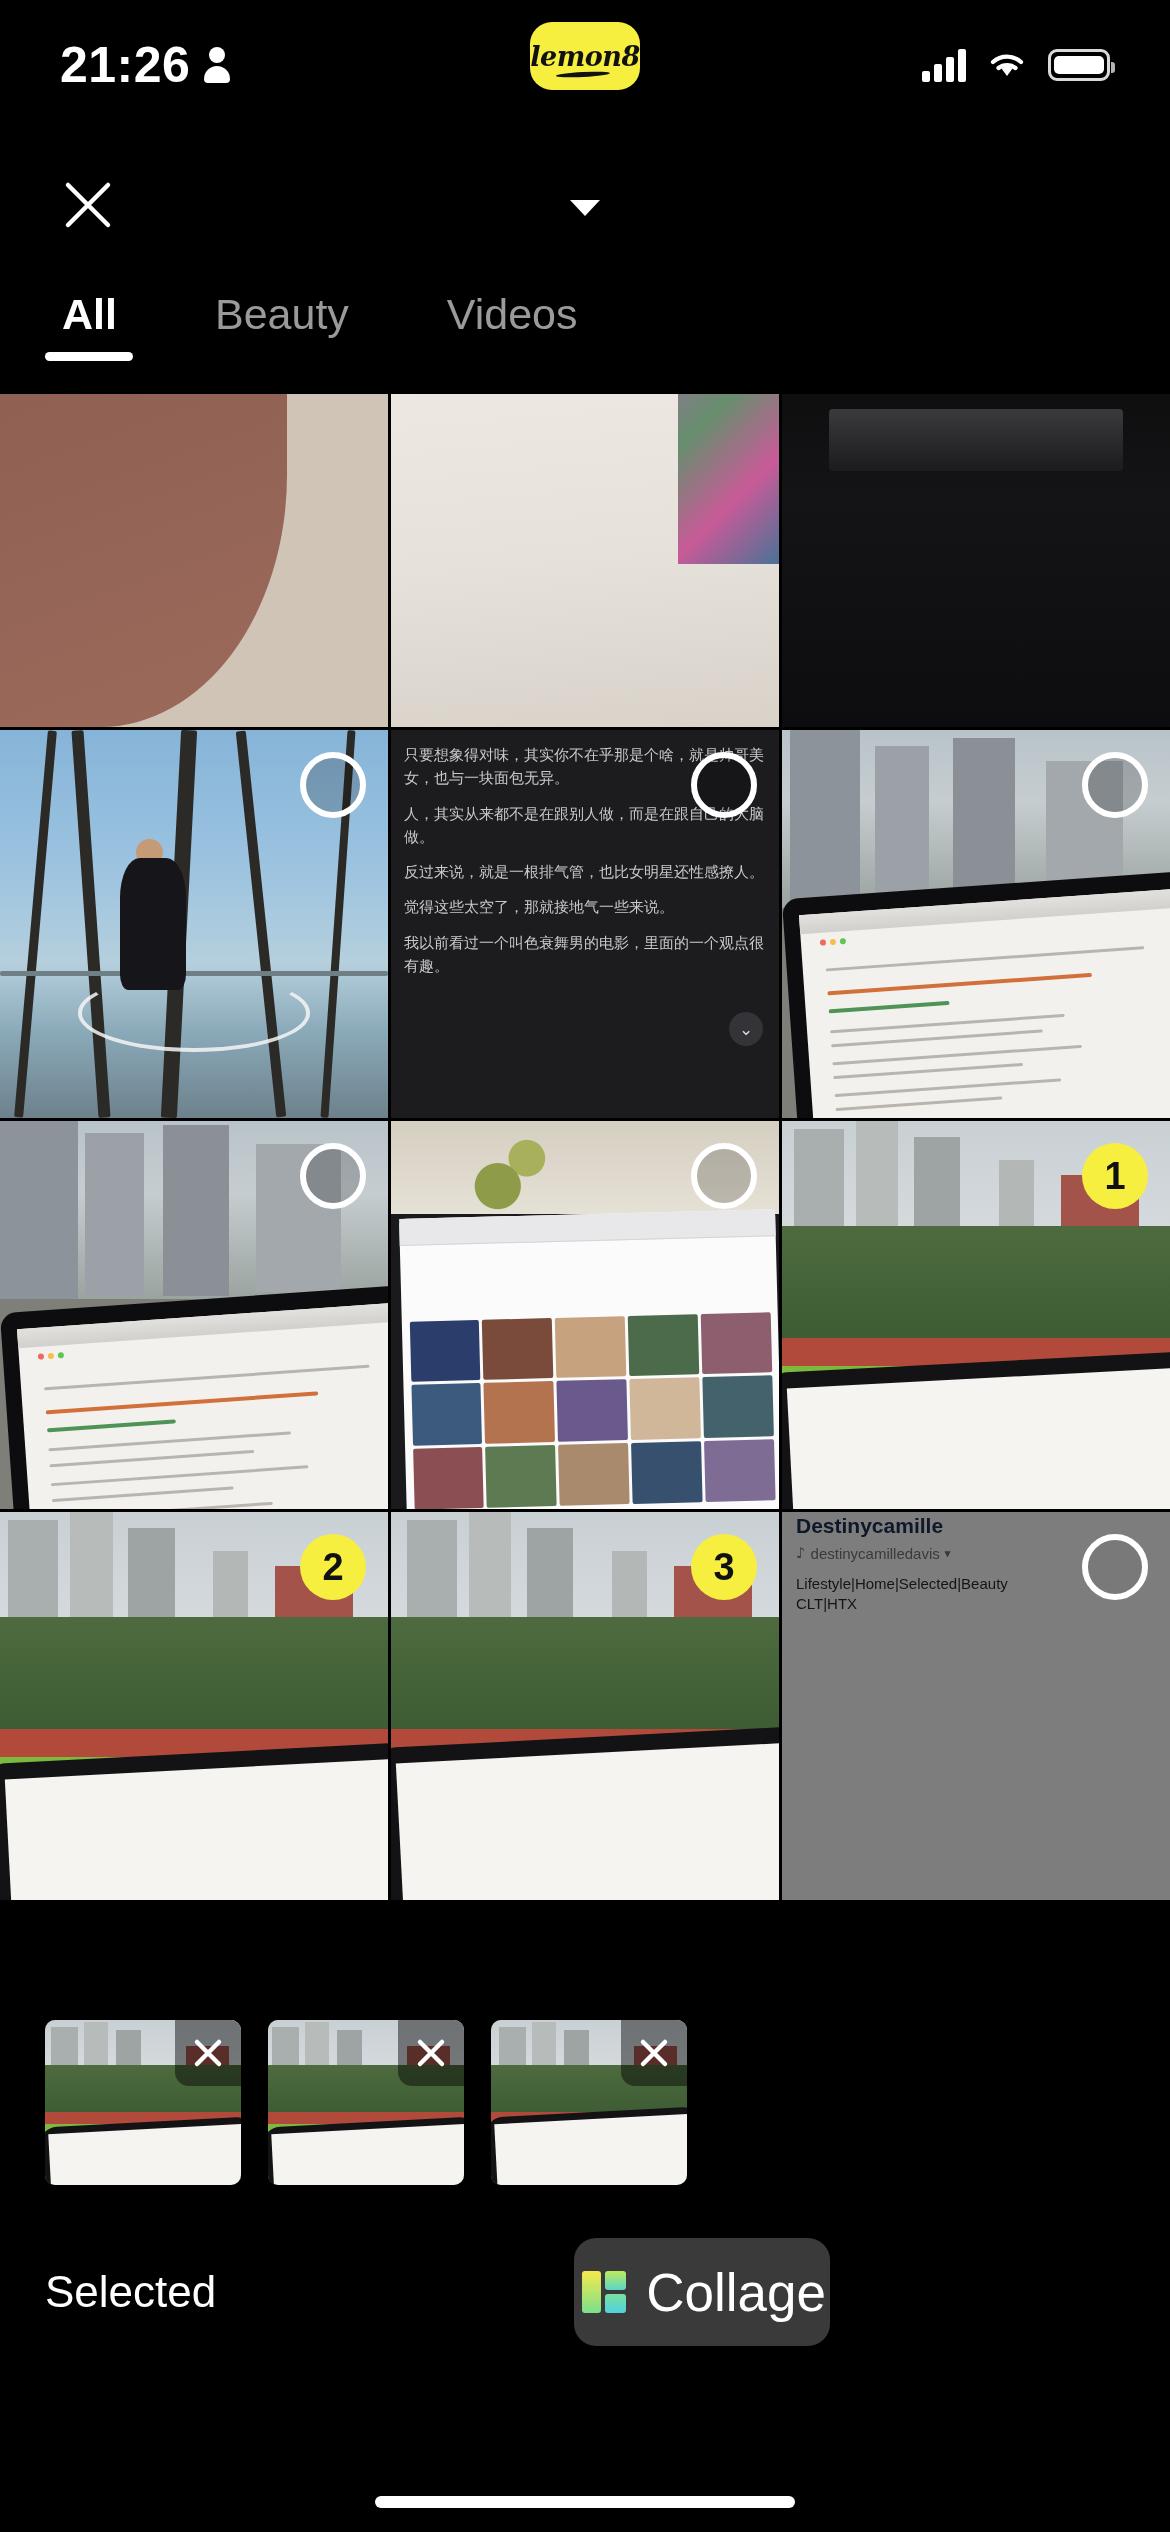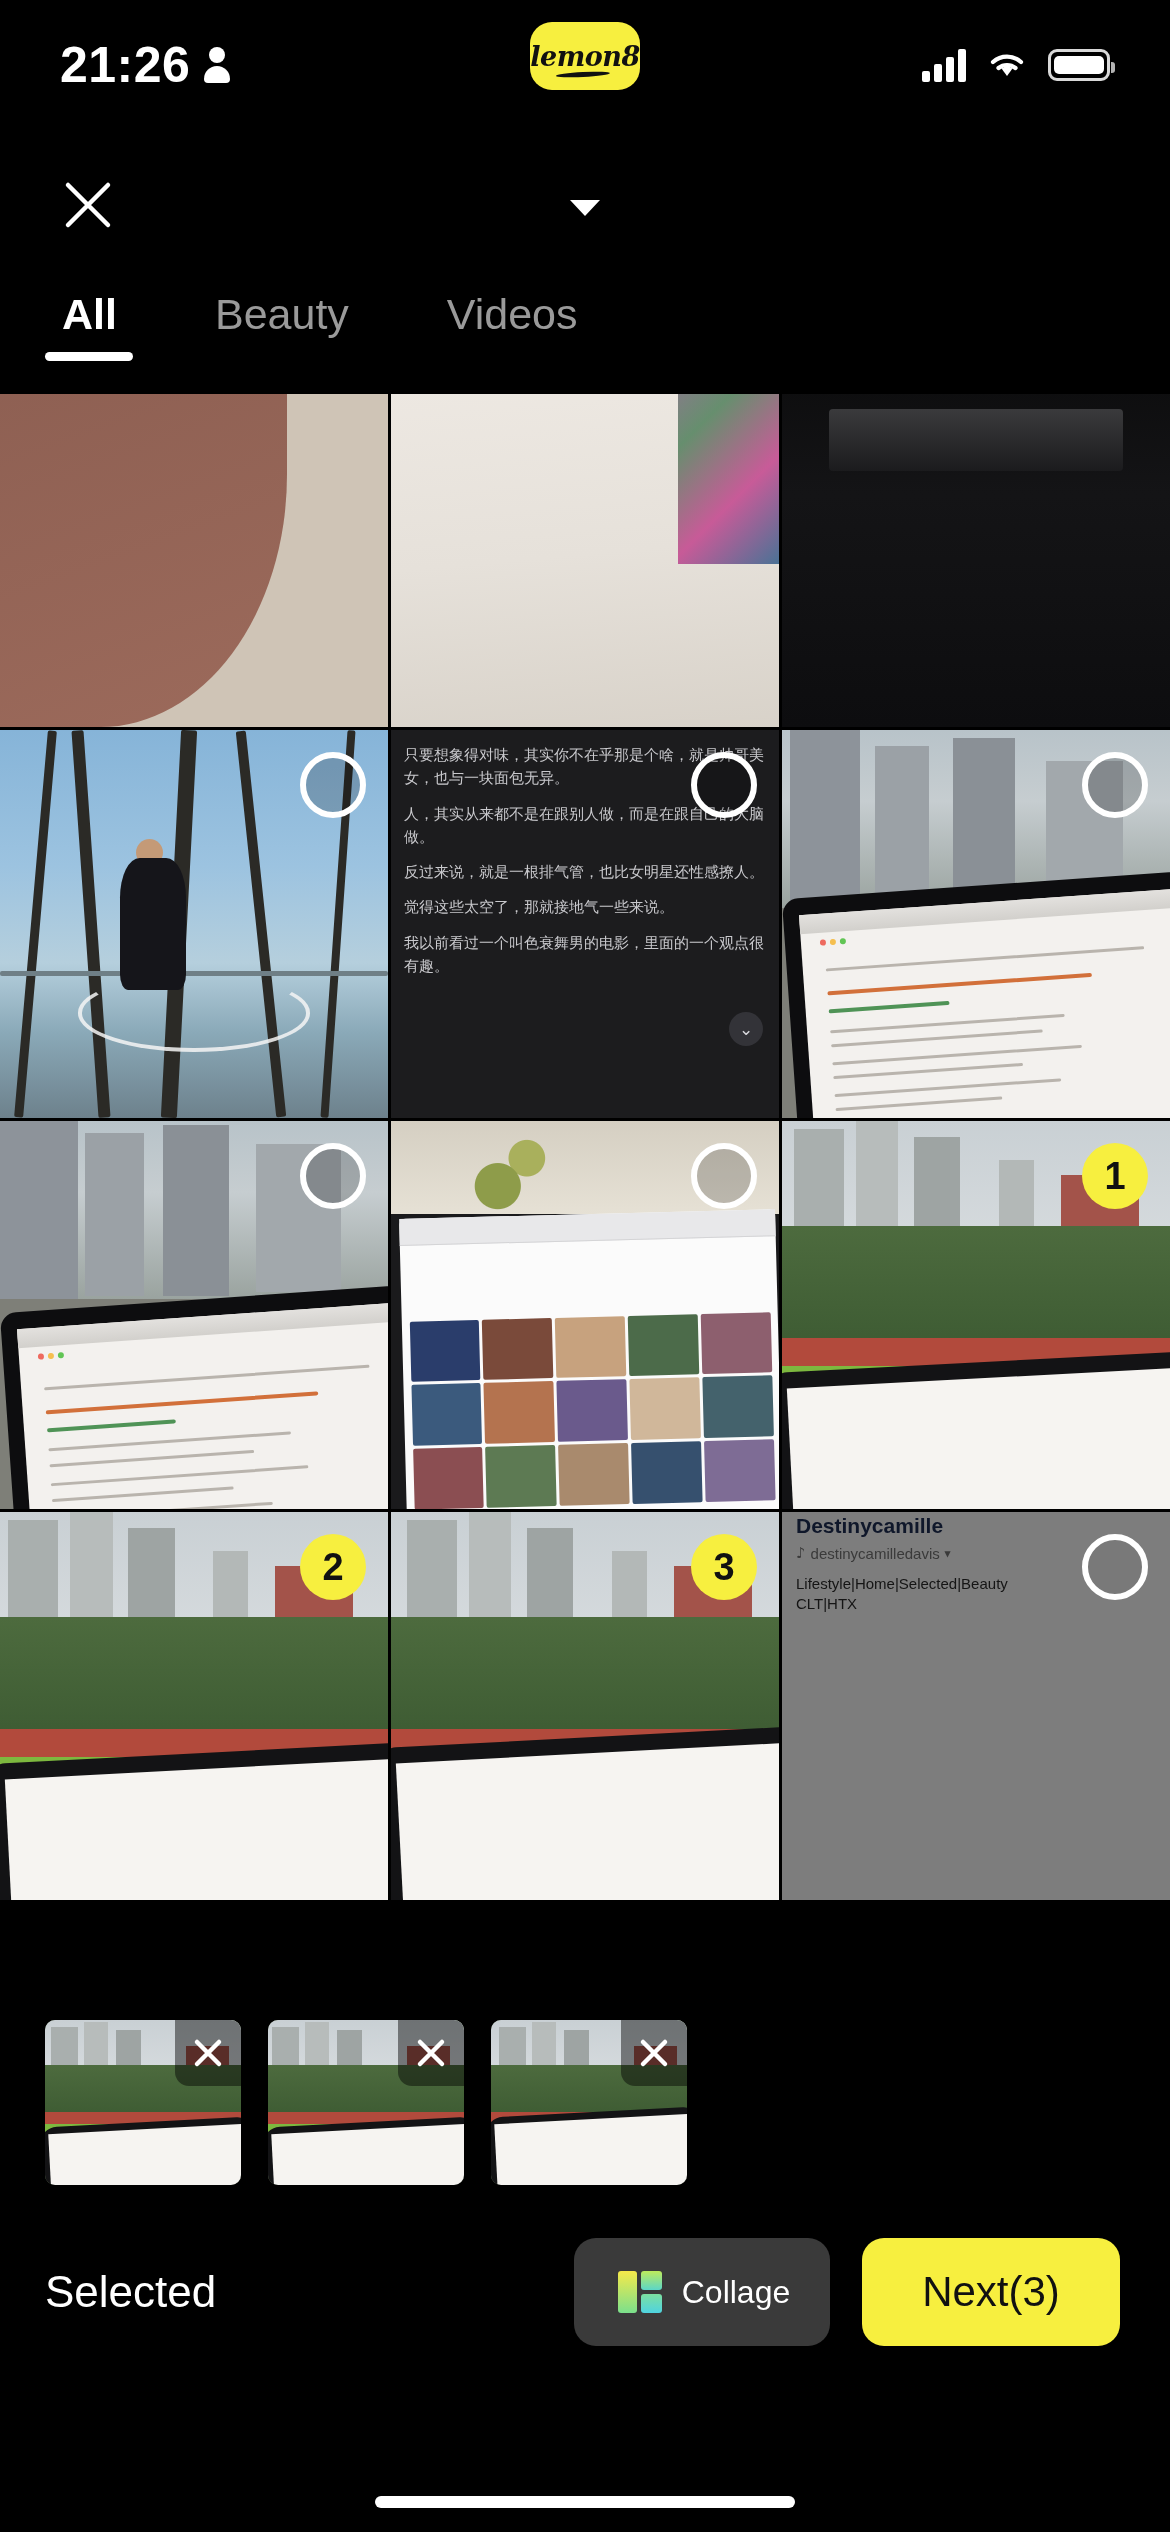--- a/index.html
+++ b/index.html
@@ -206,21 +206,21 @@
   .bottombar{
     position:absolute; left:0; bottom:0; width:1170px; height:337px; background:#000; z-index:30;
   }
   .bb-row{ position:absolute; left:0; top:38px; width:1170px; height:118px; display:flex; align-items:center; }
   .selected-label{ position:absolute; left:45px; color:#fff; font-size:44px; font-weight:400; }
   .collage-btn{
     position:absolute; left:574px; width:256px; height:108px; background:#3a3a3a; border-radius:22px;
     display:flex; align-items:center; justify-content:center; gap:16px; cursor:pointer;
   }
   .collage-ico{ width:52px; height:52px; display:block; }
-  .collage-label{ color:#fff; font-size:32px; }
+  .collage-label{ color:#fff; font-size:53px; }
   .next-btn{
     position:absolute; left:862px; width:258px; height:108px; background:#F7EF3F; border-radius:22px;
     display:flex; align-items:center; justify-content:center; color:#111; font-size:42px; cursor:pointer;
   }
   .home-ind{
     position:absolute; left:50%; transform:translateX(-50%); bottom:24px;
     width:420px; height:12px; background:#fff; border-radius:6px;
   }
 </style>
 </head>
@@ -588,19 +588,18 @@
                 <stop offset="100%" stop-color="#4FD3E0"></stop>
             </linearGradient>
           </defs>
           <rect x="4" y="5" width="19" height="42" rx="3" fill="url(#cg1)"></rect>
           <rect x="27" y="5" width="21" height="19" rx="3" fill="url(#cg2)"></rect>
           <rect x="27" y="28" width="21" height="19" rx="3" fill="url(#cg3)"></rect>
         </svg>
         <span class="collage-label">Collage</span>
       </div>
 
-      <div class="next-btn">Next(3)</div>
     </div>
 
     <div class="home-ind"></div>
   </div>
 
 </div>
 
 </body></html>

